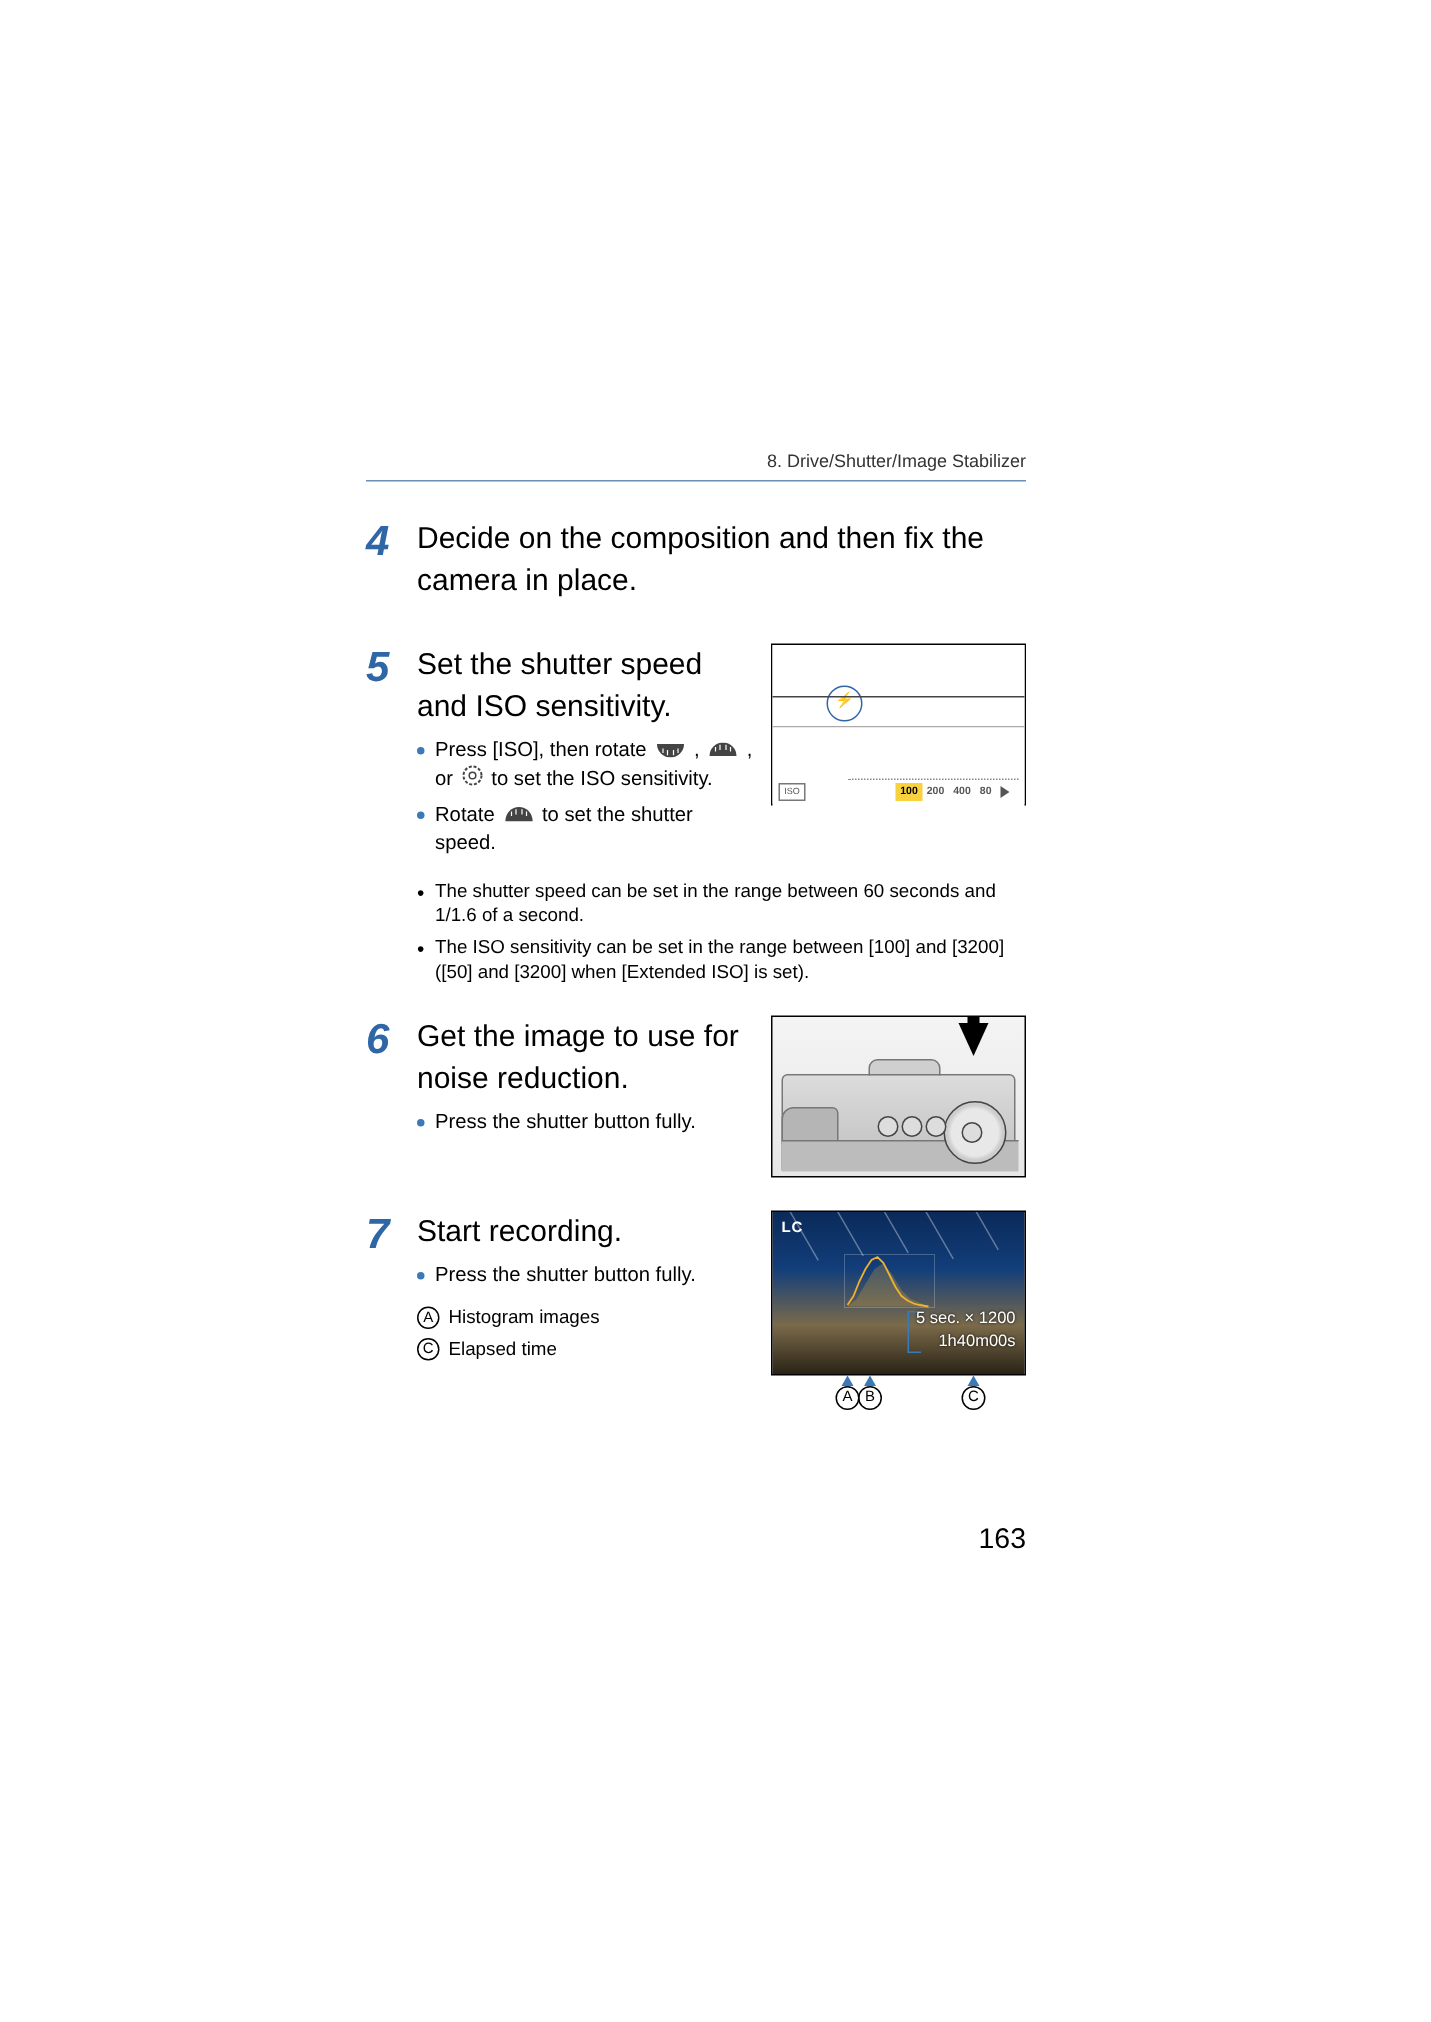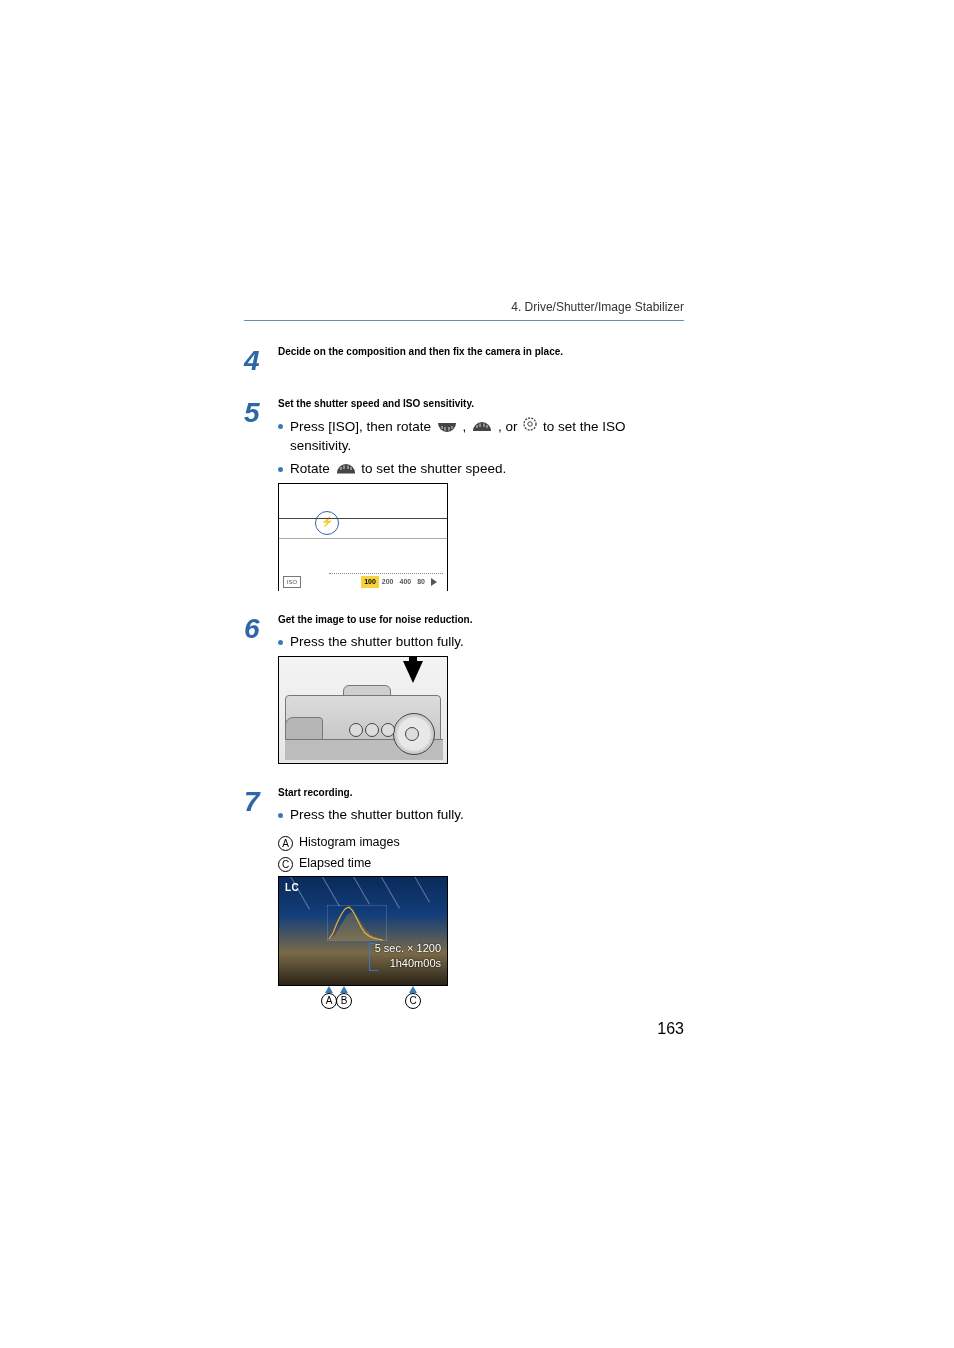--- a/index.html
+++ b/index.html
@@ -44,33 +44,32 @@
     text-align: left;
   }
   .step-content {
     flex: 1;
     font-size: 14px;
     line-height: 1.4;
   }
   .step-two-col {
     display: flex;
     align-items: flex-start;
-    flex-direction: column;
   }
   .col-text {
     flex: 1;
     padding-right: 12px;
   }
   .col-fig {
     width: 170px;
     flex-shrink: 0;
   }
   .step-title {
-    font-weight: bold;
-    font-size: 10px;
+    font-weight: normal;
+    font-size: 20px;
     margin-bottom: 6px;
   }
   .bullet-line {
     position: relative;
     padding-left: 12px;
     font-size: 13.5px;
     margin-bottom: 4px;
   }
   .bullet-line::before {
     content: "";
@@ -132,21 +131,21 @@
   }
   .full-notes .note-line {
     padding-left: 12px;
     padding-right: 0;
   }
   .block-gap { height: 16px; }
   .page-num {
     position: absolute;
     right: 270px;
     bottom: 310px;
-    font-size: 16px;
+    font-size: 19px;
   }
   .big5 {
     font-style: italic;
     font-weight: bold;
     font-size: 18px;
     vertical-align: -2px;
     padding: 0 1px;
   }
 
   
@@ -394,21 +393,21 @@
     font-size: 10px;
     line-height: 14px;
     text-align: center;
   }
 </style>
 </head>
 <body>
 
 <div class="page">
 
-  <div class="breadcrumb">4. Drive/Shutter/Image Stabilizer</div>
+  <div class="breadcrumb">8. Drive/Shutter/Image Stabilizer</div>
   <div class="hr-pad"></div>
 
   <div class="step-block">
     <div class="step-num">4</div>
     <div class="step-content">
       <div class="step-title">Decide on the composition and then fix the camera in place.</div>
     </div>
   </div>
 
   <div class="block-gap"></div>
@@ -488,20 +487,24 @@
                 <span>80</span>
                 <span class="tri"></span>
               </div>
             </div>
           </div>
         </div>
       </div>
     </div>
   </div>
 
+  <div class="full-notes">
+    <div class="note-line">The shutter speed can be set in the range between 60 seconds and 1/1.6 of a second.</div>
+    <div class="note-line">The ISO sensitivity can be set in the range between [100] and [3200] ([50] and [3200] when [Extended ISO] is set).</div>
+  </div>
 
   <div class="block-gap"></div>
 
   <div class="step-block">
     <div class="step-num">6</div>
     <div class="step-content">
       <div class="step-two-col">
         <div class="col-text">
           <div class="step-title">Get the image to use for noise reduction.</div>
           <div class="bullet-line">Press the shutter button fully.</div>

